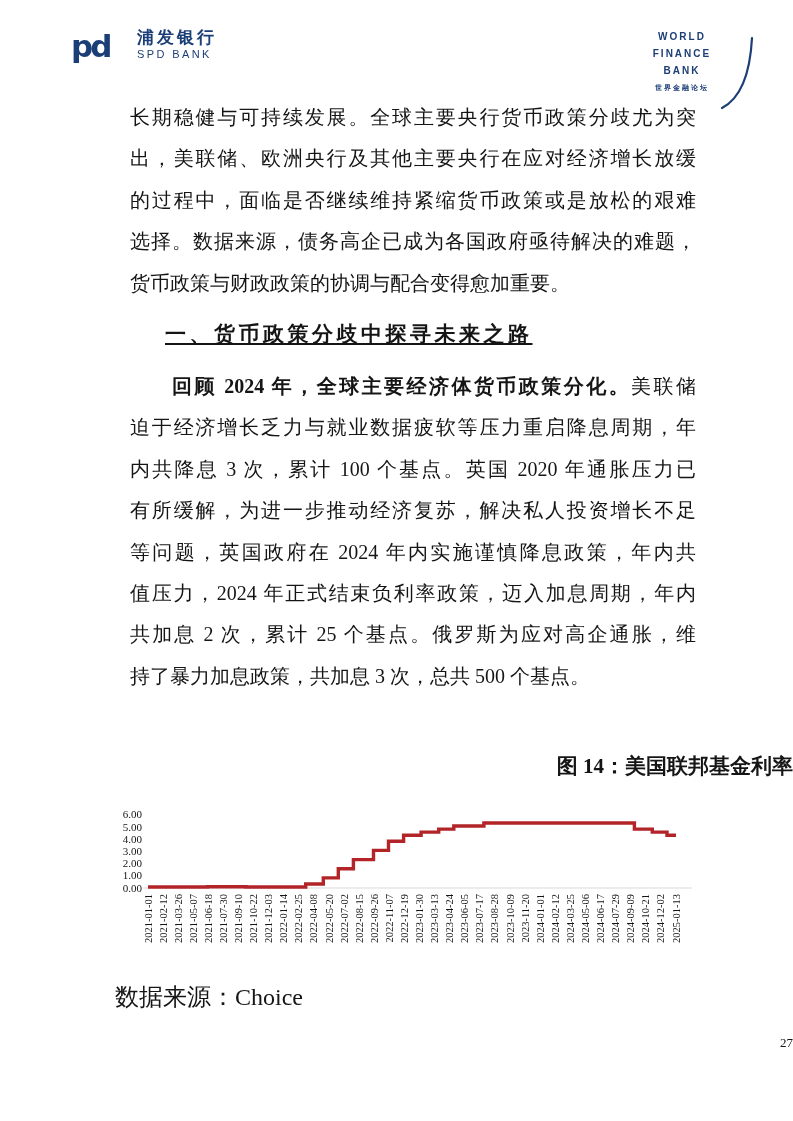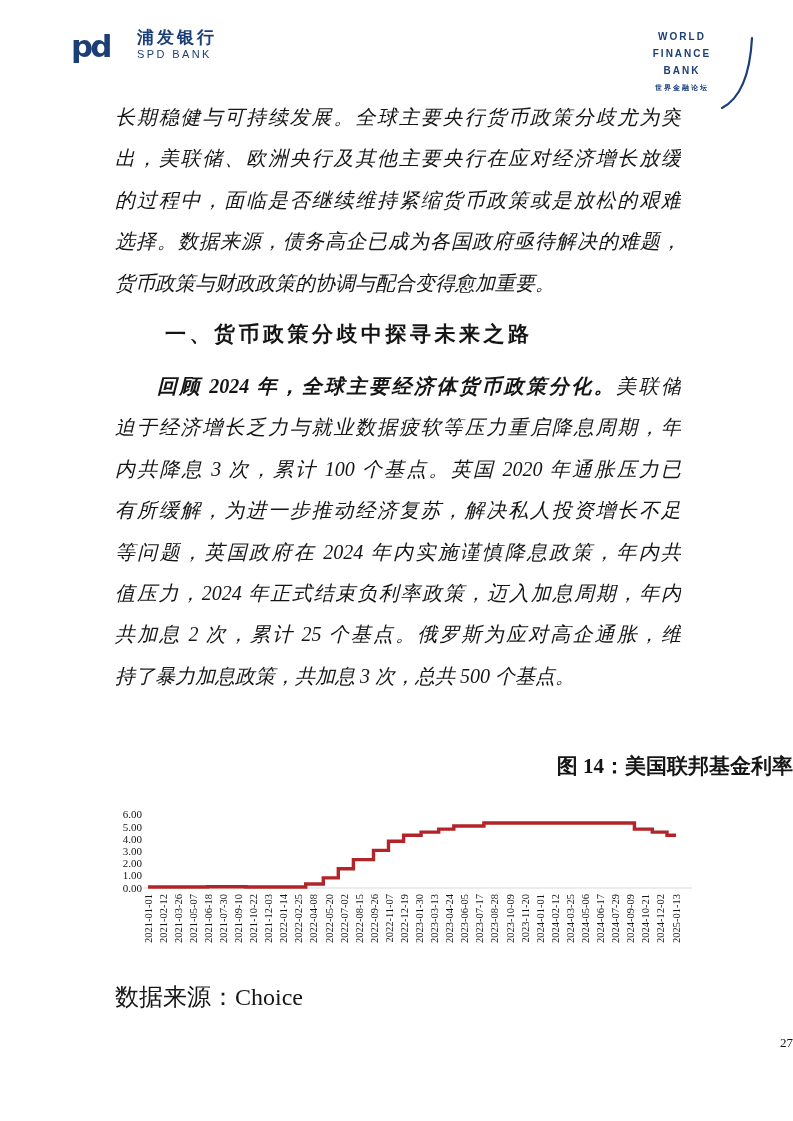--- a/index.html
+++ b/index.html
@@ -15,29 +15,29 @@
           color:#1c3e77;letter-spacing:3px;}
   .spd-en{font-family:"Liberation Sans",sans-serif;font-size:11px;color:#1c3e77;
           letter-spacing:2.4px;}
   .wff{position:relative;width:86px;text-align:center;color:#1c3e77;
        font-family:"Liberation Sans",sans-serif;margin-right:26px;}
   .wff-line{font-size:10px;font-weight:bold;letter-spacing:2px;line-height:17px;}
   .wff-cn{font-size:7px;font-weight:bold;letter-spacing:2px;margin-top:4px;}
   .wff-swoosh{position:absolute;right:-30px;top:6px;}
 
   
-  .para{position:absolute;left:115px;width:566px;font-style:italic;}
+  .para{position:absolute;left:130px;width:566px;}
   #para1{top:97px;}
   #para2{top:366px;}
   .line{height:41.4px;line-height:41.4px;font-size:20px;text-align:justify;
         text-align-last:justify;overflow:hidden;}
   .line.flush{text-align-last:left;}
   .line.indent{text-indent:42px;}
   .heading{position:absolute;left:115px;top:320px;width:566px;font-size:21px;
-           font-weight:bold;letter-spacing:3.5px;padding-left:50px;box-sizing:border-box;}
+           font-weight:bold;letter-spacing:3.5px;padding-left:50px;box-sizing:border-box;text-decoration:underline;}
 
   
   .chart-title{position:absolute;left:0;top:752px;width:100%;text-align:right;
                font-size:21px;font-weight:bold;}
   #chart{position:absolute;left:104px;top:806px;}
   .source{position:absolute;left:115px;top:981px;font-size:24px;}
   .pagenum{position:absolute;left:0;top:1035px;width:100%;text-align:right;font-size:13px;}
 </style>
 </head>
 <body>

